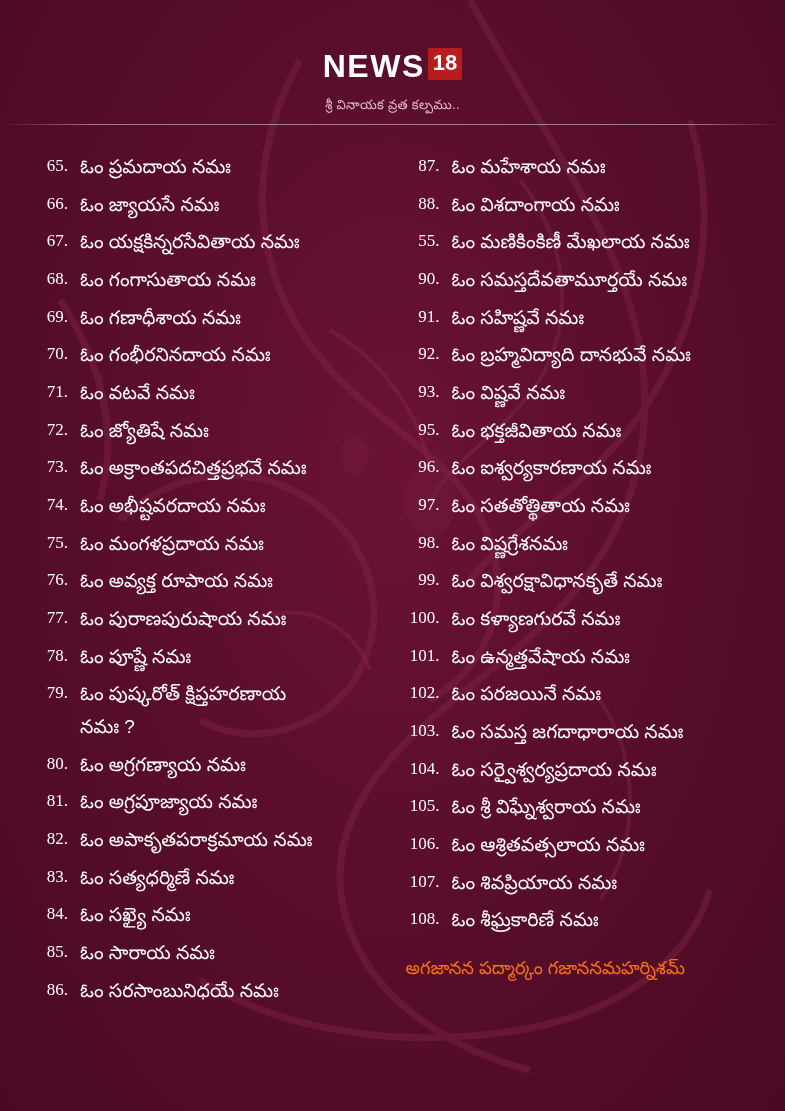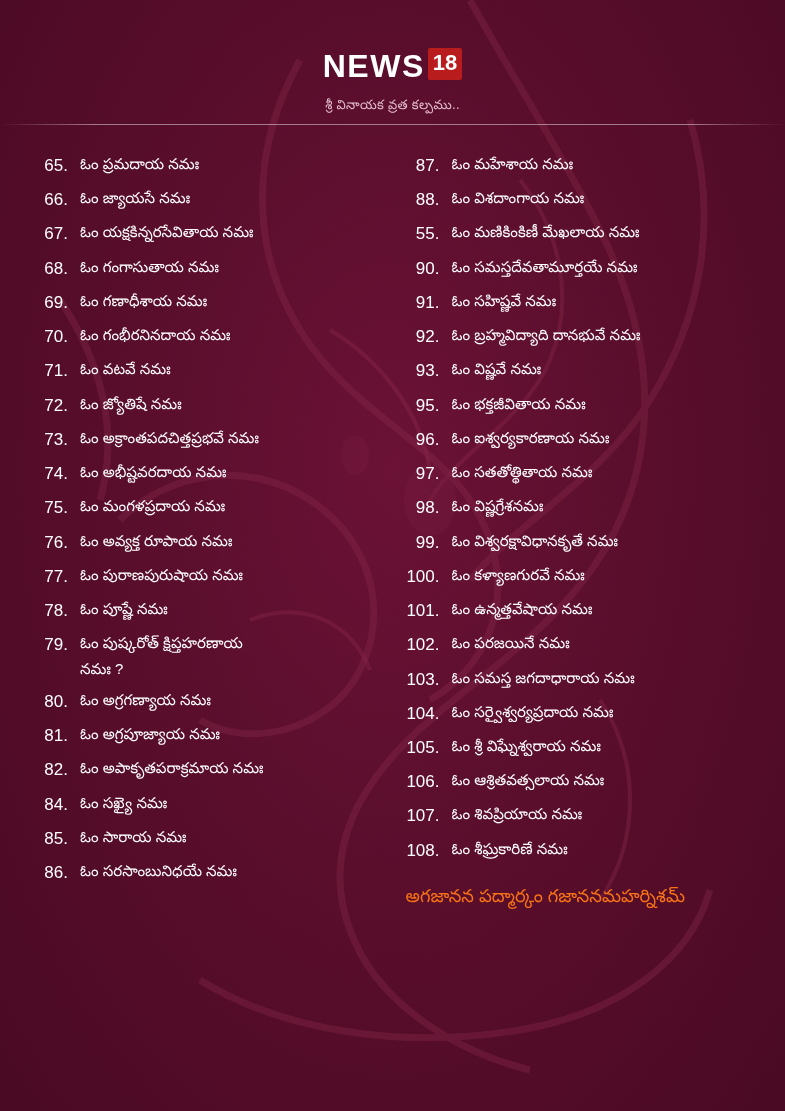--- a/index.html
+++ b/index.html
@@ -94,24 +94,24 @@
     color: #ffffff;
   }
   .num {
     flex: 0 0 46px;
     text-align: right;
     padding-right: 12px;
     font-size: 17px;
     font-weight: 400;
     color: #ffffff;
     line-height: 1.72;
-    font-family: Liberation Sans, sans-serif;
+    font-family: Liberation Serif, serif;
   }
   .txt {
-    font-size: 15px;
+    font-size: 19px;
     line-height: 1.72;
     color: #ffffff;
     font-family: "Liberation Sans", sans-serif;
     white-space: pre-line;
   }
   .footer-line {
     margin-top: 16px;
     padding-left: 0;
     font-size: 18px;
     line-height: 1.72;
@@ -223,20 +223,24 @@
         </div>
       <div class="item">
           <span class="num">81.</span>
           <span class="txt">ఓం అగ్రపూజ్యాయ నమః</span>
         </div>
       <div class="item">
           <span class="num">82.</span>
           <span class="txt">ఓం అపాకృతపరాక్రమాయ నమః</span>
         </div>
       <div class="item">
+          <span class="num">83.</span>
+          <span class="txt">ఓం సత్యధర్మిణే నమః</span>
+        </div>
+      <div class="item">
           <span class="num">84.</span>
           <span class="txt">ఓం సఖ్యై నమః</span>
         </div>
       <div class="item">
           <span class="num">85.</span>
           <span class="txt">ఓం సారాయ నమః</span>
         </div>
       <div class="item">
           <span class="num">86.</span>
           <span class="txt">ఓం సరసాంబునిధయే నమః</span>

